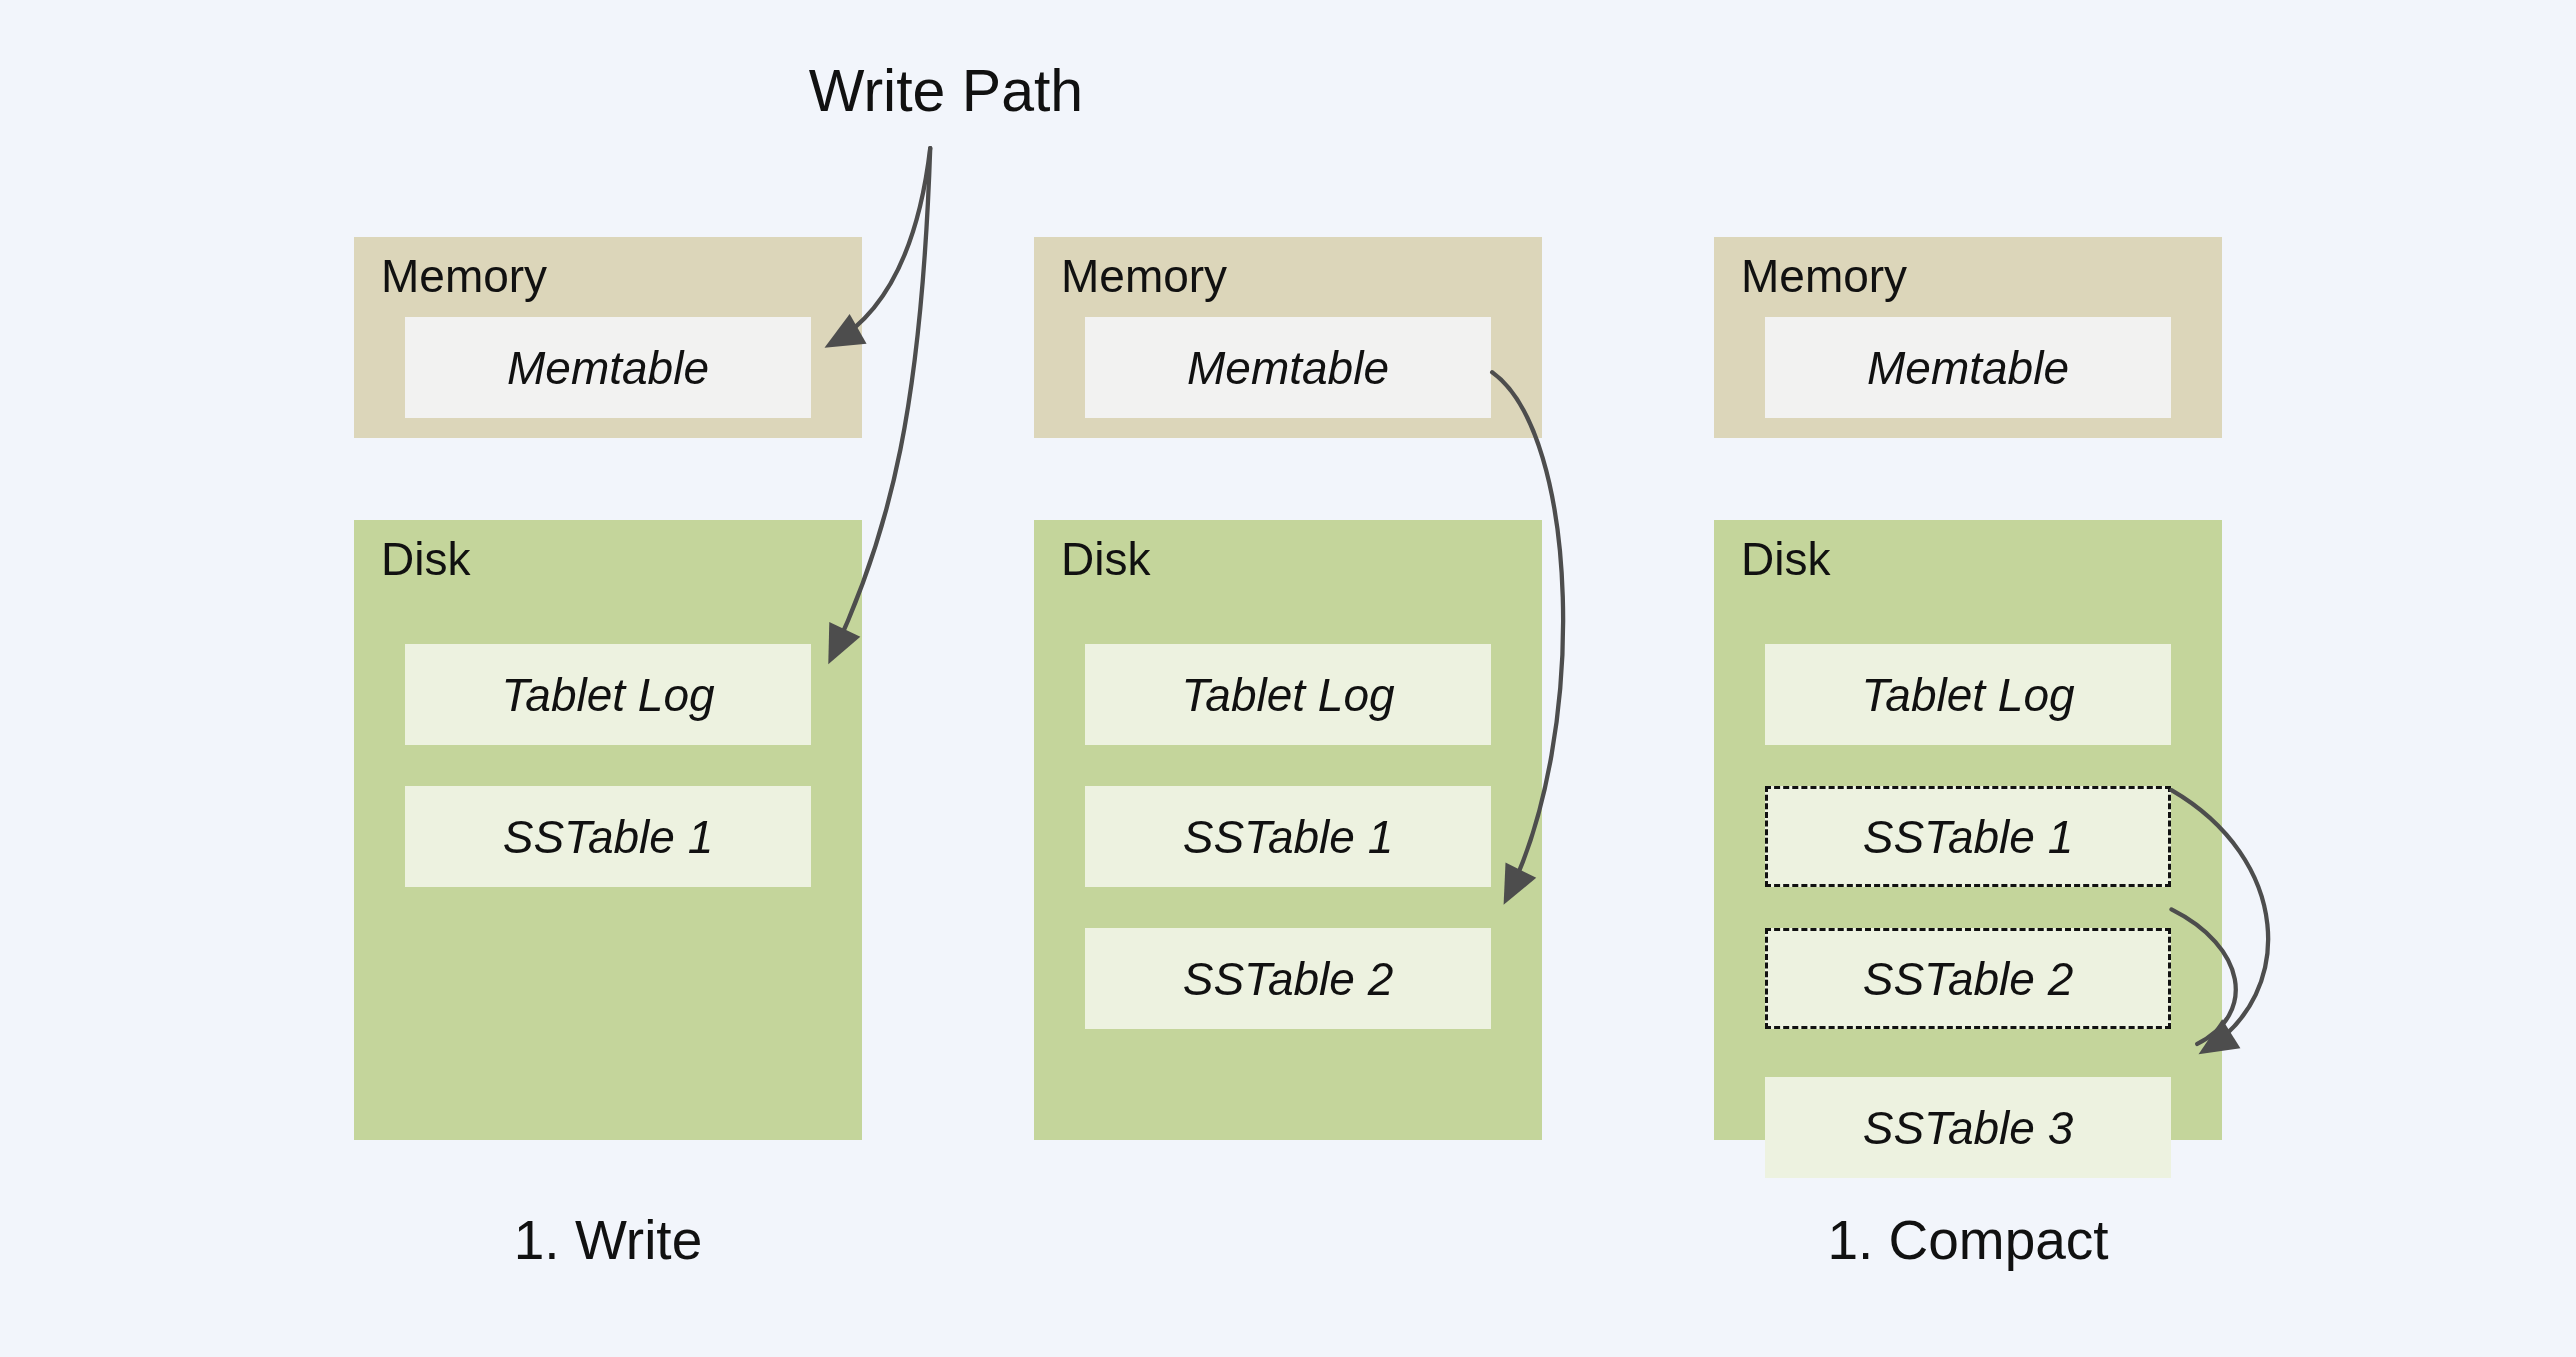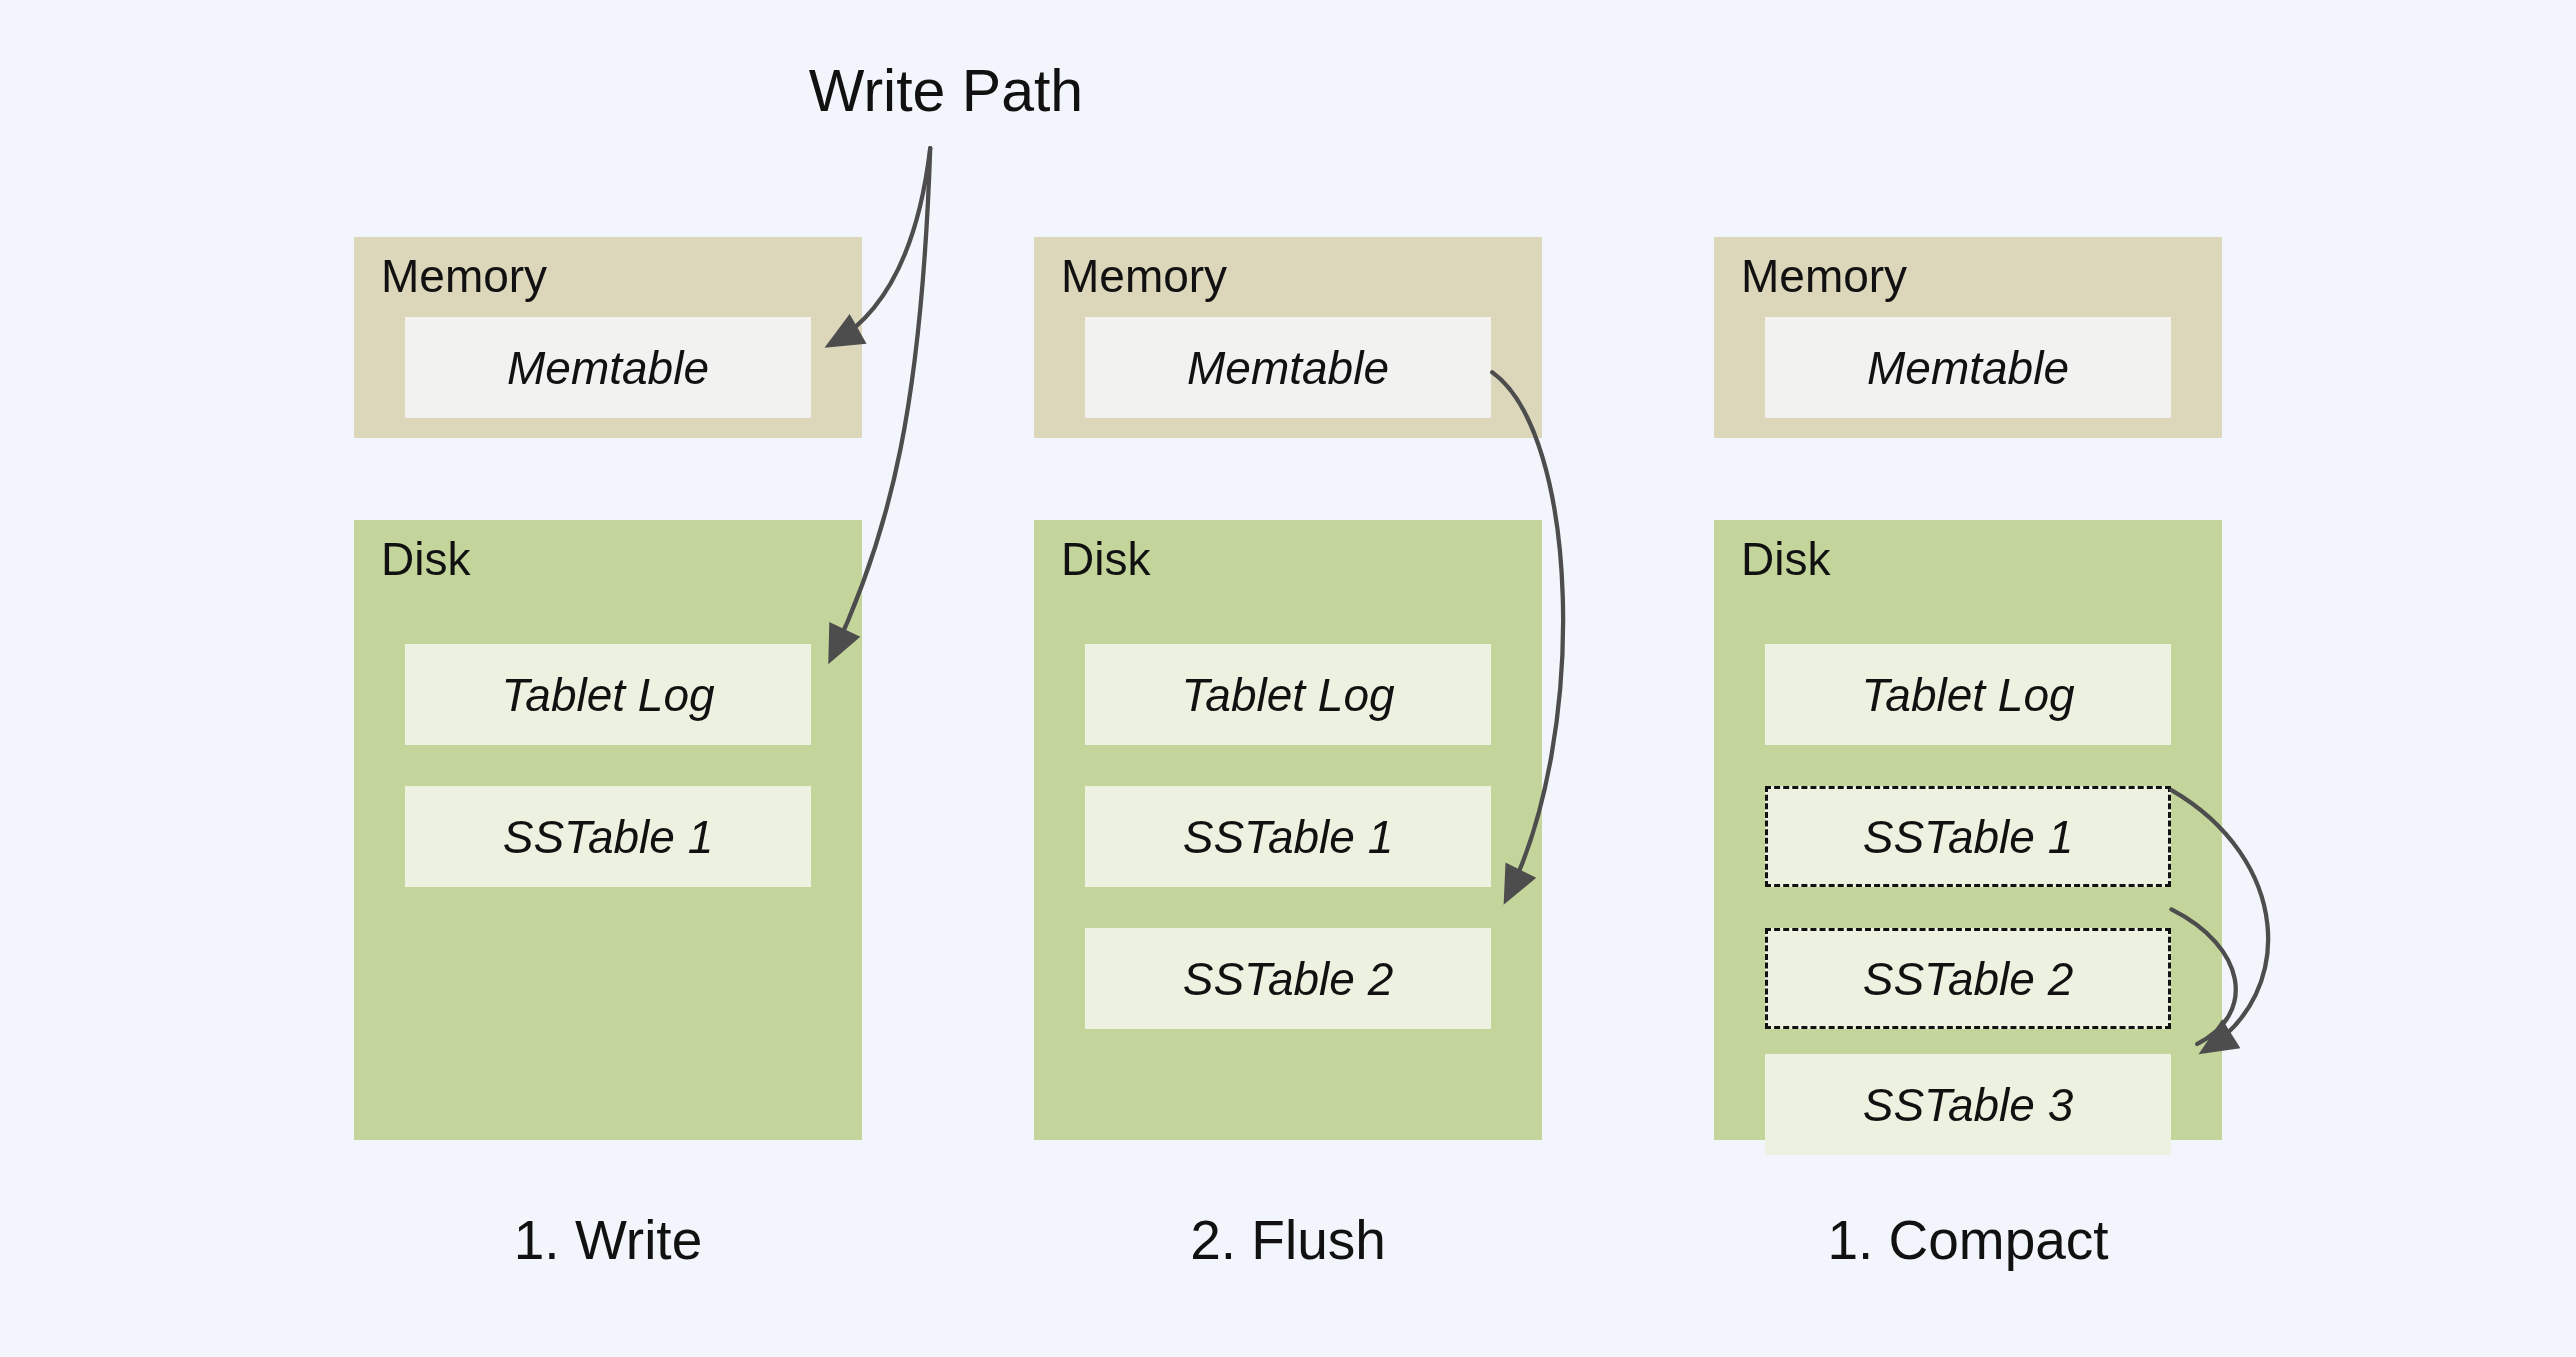--- a/index.html
+++ b/index.html
@@ -73,21 +73,21 @@
     height: 101px;
     display: flex;
     align-items: center;
     justify-content: center;
     font-size: 46px;
     box-sizing: border-box;
   }
   .memory-box .item { background: var(--memory-item-fill, #f2f2f1); }
   .disk-box .item { background: var(--disk-item-fill, #edf2e0); margin-top: 22px; }
   .item.dashed { border: 3.8px dashed var(--dashed-border-color, #111111); }
-  .item.gap-extra { margin-top: 6px; }
+  .item.gap-extra { margin-top: 29px; }
 
   .caption {
     position: absolute;
     left: 0;
     top: 1210px;
     width: 508px;
     text-align: center;
     font-size: 55px;
     line-height: 1.1;
   }
@@ -139,21 +139,20 @@
       </div>
     </div>
     <div class="disk-box">
       <div class="zone-label">Disk</div>
       <div class="items">
         <div class="item">Tablet Log</div>
         <div class="item">SSTable 1</div>
         <div class="item">SSTable 2</div>
       </div>
     </div>
-    <div class="caption">2. Flush</div>
   </div>
 
   <div class="panel" id="panel-3">
     <div class="memory-box">
       <div class="zone-label">Memory</div>
       <div class="items">
         <div class="item">Memtable</div>
       </div>
     </div>
     <div class="disk-box">

